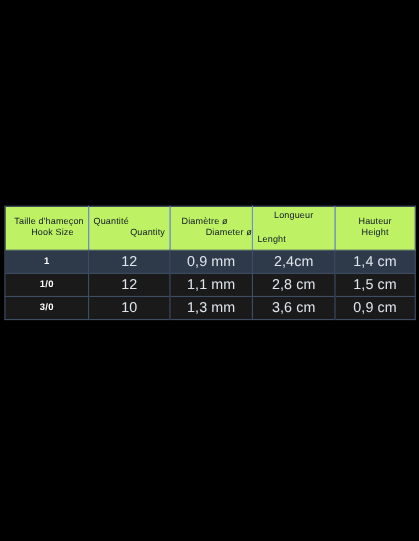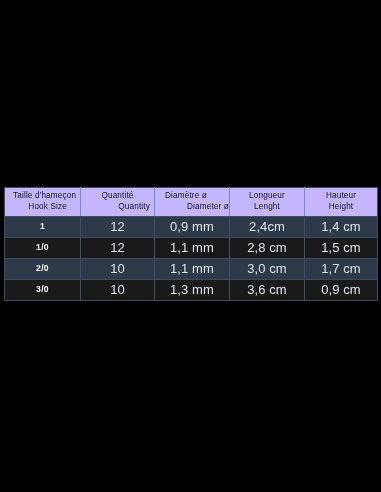--- a/index.html
+++ b/index.html
@@ -32,47 +32,47 @@
     border: 1px solid #3d4d63;
     background: #1c1c1c;
   }
   table.spec-table col.c0 { width: 76px; }
   table.spec-table col.c1 { width: 74px; }
   table.spec-table col.c2 { width: 75px; }
   table.spec-table col.c3 { width: 75px; }
   table.spec-table col.c4 { width: 73px; }
 
   thead tr.header-row {
-    background: #c4b5fd;
+    background: #bef264;
   }
   thead th {
     padding: 3px 4px 4px 4px;
     border-right: 1px solid #6d8ce0;
     border-bottom: 1px solid #3d4d63;
     font-weight: normal;
     font-size: 8.2px;
     line-height: 10.5px;
     color: #101828;
     text-align: center;
     vertical-align: middle;
     letter-spacing: 0.15px;
   }
   thead th:last-child { border-right: none; }
   th .hdr-fr { display: block; white-space: nowrap; }
   th .hdr-en { display: block; white-space: nowrap; }
 
   
   th.col-hook .hdr-fr { text-align: left; padding-left: 4px; }
   th.col-hook .hdr-en { text-align: right; padding-right: 9px; }
-  th.col-qty .hdr-fr  { text-align: center; }
+  th.col-qty .hdr-fr  { text-align: left; }
   th.col-qty .hdr-en  { text-align: right; }
   th.col-dia .hdr-fr  { text-align: left; padding-left: 6px; }
   th.col-dia .hdr-en  { text-align: right; padding-left: 6px; margin-left: 22px; }
   th.col-len .hdr-fr  { text-align: center; }
-  th.col-len .hdr-en  { text-align: center; }
+  th.col-len .hdr-en  { text-align: left; margin-top: 11px; }
   th.col-hgt .hdr-fr  { }
   th.col-hgt .hdr-en  { text-align: center; }
 
   tbody td {
     padding: 4px 4px 5px 4px;
     border-right: 1px solid #3d4d63;
     border-top: 1px solid #3d4d63;
     font-size: 13px;
     line-height: 11px;
     color: #dfe4ec;
@@ -137,27 +137,20 @@
           <td>2,4cm</td>
           <td>1,4 cm</td>
         </tr>
         <tr class="row-even">
           <td class="size-cell">1/0</td>
           <td>12</td>
           <td>1,1 mm</td>
           <td>2,8 cm</td>
           <td>1,5 cm</td>
         </tr>
-        <tr class="row-odd">
-          <td class="size-cell">2/0</td>
-          <td>10</td>
-          <td>1,1 mm</td>
-          <td>3,0 cm</td>
-          <td>1,7 cm</td>
-        </tr>
         <tr class="row-even">
           <td class="size-cell">3/0</td>
           <td>10</td>
           <td>1,3 mm</td>
           <td>3,6 cm</td>
           <td>0,9 cm</td>
         </tr>
       </tbody>
     </table>
   </div>

